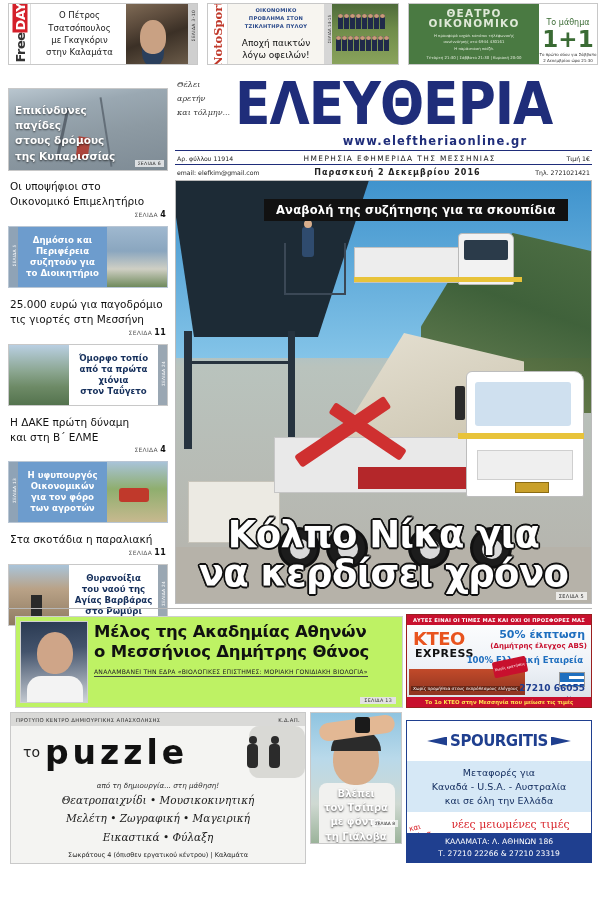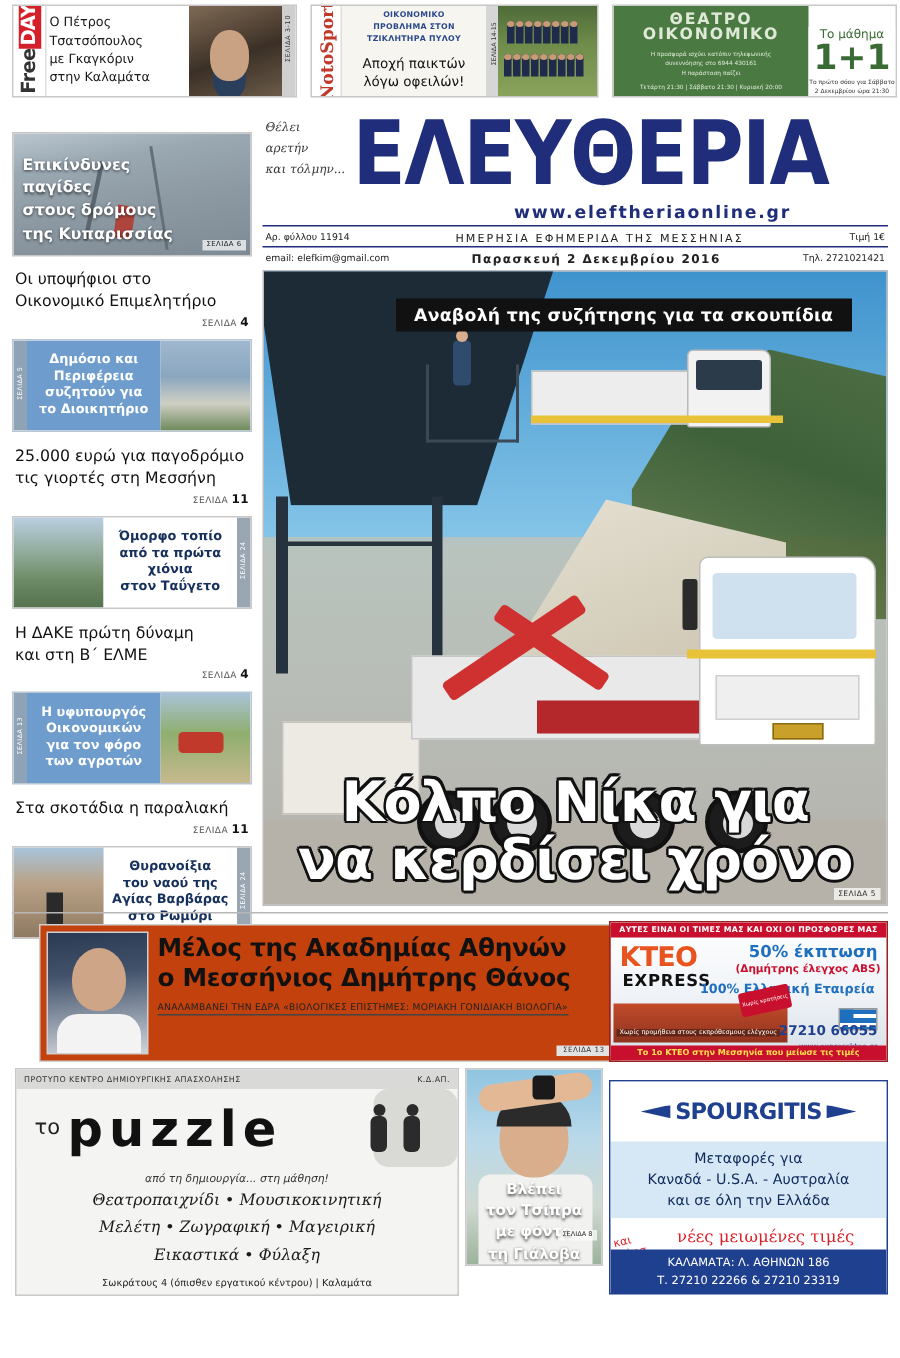--- a/index.html
+++ b/index.html
@@ -18,21 +18,21 @@
   .banner { position:relative; overflow:hidden; background:#fff; }
   .bn1 { width:190px; height:62px; margin-left:8px; margin-top:3px;
          border:1px solid #c8c8c8; display:flex; }
   .freeday-tab { width:22px; background:#ffffff; position:relative;
                  border-right:1px solid #ddd; }
   .freeday-text { position:absolute; left:-18px; top:22px; width:58px;
      transform:rotate(-90deg); font-size:13px; font-weight:bold; letter-spacing:-0.5px;
      font-family:"DejaVu Sans","Liberation Sans",sans-serif; color:#333; white-space:nowrap;}
   .freeday-text .red { background:#d4202a; color:#fff; padding:0 2px; }
   .bn1-text { flex:1; display:flex; flex-direction:column; justify-content:center;
-              align-items:flex-start; font-size:8.5px; line-height:1.45; color:#1a1a1a;
+              align-items:center; font-size:8.5px; line-height:1.45; color:#1a1a1a;
               padding-left:2px; }
   .bn1-photo { width:62px; background:
       linear-gradient(160deg,#7e6a55 0%,#5c4b3c 30%,#3b3026 55%,#6b5b49 100%);
       position:relative; }
   .bn1-photo::after{ content:""; position:absolute; left:14px; top:16px; width:26px;height:34px;
       border-radius:48% 48% 44% 44%; background:#c9a183; box-shadow:0 14px 0 -2px #2a3f5c;}
   .bn1-edge { width:9px; background:#cfcfcf; position:relative; }
   .bn1-edge span{ position:absolute; left:-13px; top:17px; width:36px; transform:rotate(-90deg);
       font-size:4.4px; letter-spacing:.4px; color:#333; white-space:nowrap; }
 
@@ -188,22 +188,22 @@
        -1.4px -1.4px 0 #111, 1.4px -1.4px 0 #111, -1.4px 1.4px 0 #111, 1.4px 1.4px 0 #111,
        0 -1.8px 0 #111, 0 1.8px 0 #111, -1.8px 0 0 #111, 1.8px 0 0 #111;}
   .hl2 { display:block; }
   .mp-page { position:absolute; right:4px; bottom:3px; font-size:5px; color:#2a2a2a;
      background:rgba(255,255,255,.72); padding:1px 3px; letter-spacing:.3px;}
 
   
   .divider { position:absolute; left:8px; top:608px; width:584px; border-top:1px solid #b7b7b7; }
 
   
-  .academy { position:absolute; left:26px; top:616px; width:388px; height:92px;
-     border:1px solid #cfcfcf; display:flex; background:#c2410c; }
+  .academy { position:absolute; left:15px; top:616px; width:388px; height:92px;
+     border:1px solid #cfcfcf; display:flex; background:#bef264; }
   .ac-photo{ width:68px; margin:4px; background:linear-gradient(175deg,#2a3a52 0%,#43536c 35%,#cfd4da 100%);
      position:relative; border:1px solid #cfcfcf;}
   .ac-photo::after{content:"";position:absolute;left:16px;top:10px;width:36px;height:42px;
      border-radius:50% 50% 46% 46%; background:#cfa588;}
   .ac-photo::before{content:"";position:absolute;left:6px;bottom:0;width:56px;height:26px;
      background:#f3f3f3;border-radius:14px 14px 0 0;}
   .ac-text{ flex:1; padding:5px 6px 3px 2px; display:flex; flex-direction:column; }
   .ac-h{ font-size:16.5px; font-weight:bold; line-height:1.2; color:#111;
      font-family:"DejaVu Sans","Liberation Sans",sans-serif; letter-spacing:-.2px;}
   .ac-sub{ font-size:6.1px; color:#222; margin-top:6px; letter-spacing:.2px;

